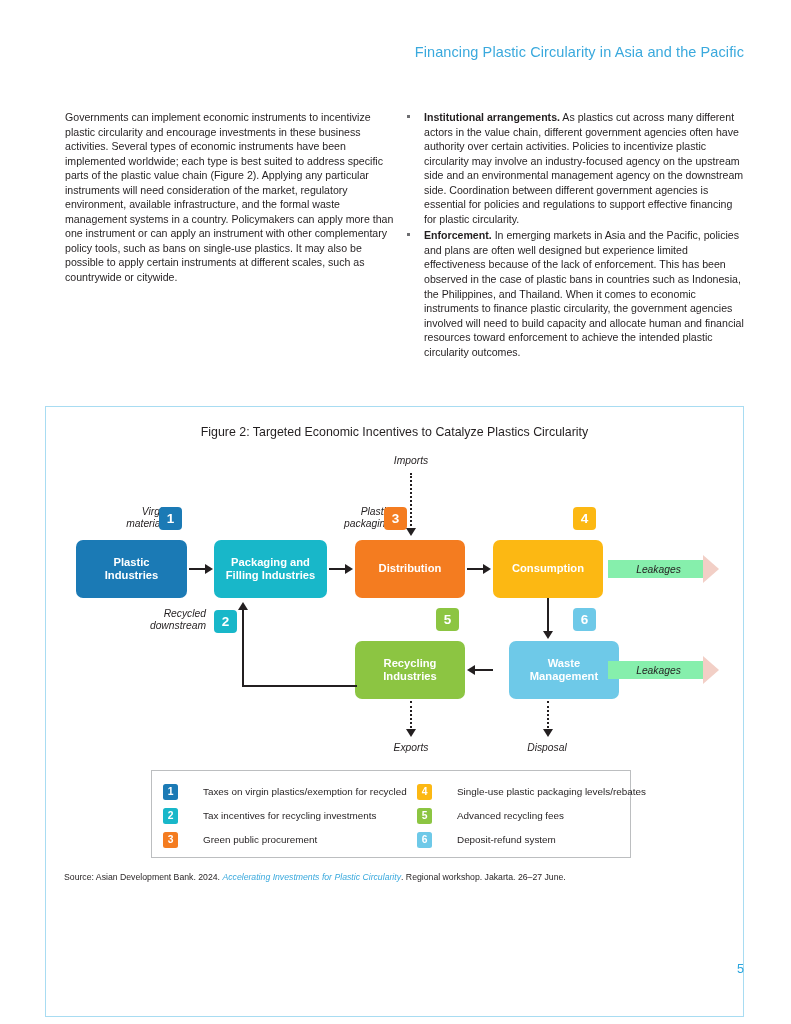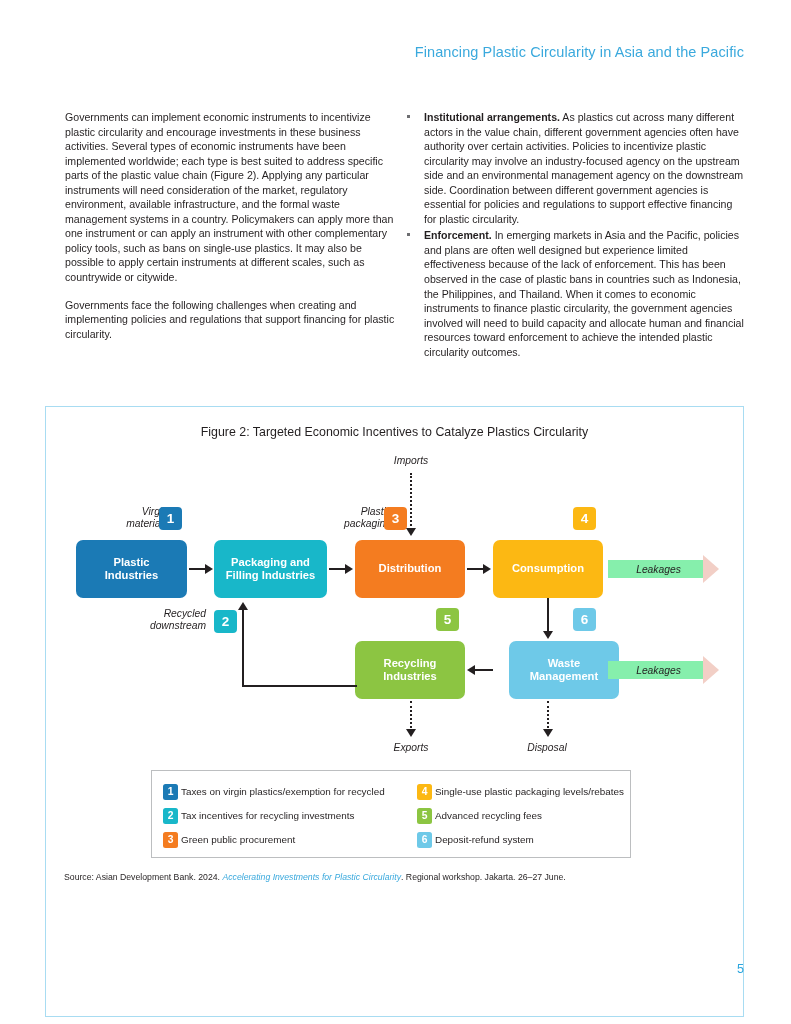--- a/index.html
+++ b/index.html
@@ -221,21 +221,21 @@
     border-radius: 2.5px;
     color: #fff;
     font-weight: bold;
     font-size: 10.3px;
     display: flex;
     align-items: center;
     justify-content: center;
     flex: 0 0 auto;
   }
   .legend-text {
-    margin-left: 3px;
+    margin-left: 25px;
     font-size: 9.9px;
     color: #231f20;
     white-space: nowrap;
   }
 
   
   .source {
     position: absolute;
     left: 18px;
     top: 465px;
@@ -259,21 +259,20 @@
 </style>
 </head>
 <body>
 
 <div id="page">
 
   <div class="doc-header">Financing Plastic Circularity in Asia and the Pacific</div>
 
   <div class="col left">
     <p>Governments can implement economic instruments to incentivize plastic circularity and encourage investments in these business activities. Several types of economic instruments have been implemented worldwide; each type is best suited to address specific parts of the plastic value chain (Figure 2). Applying any particular instruments will need consideration of the market, regulatory environment, available infrastructure, and the formal waste management systems in a country. Policymakers can apply more than one instrument or can apply an instrument with other complementary policy tools, such as bans on single-use plastics. It may also be possible to apply certain instruments at different scales, such as countrywide or citywide.</p>
-    <p>Governments face the following challenges when creating and implementing policies and regulations that support financing for plastic circularity.</p>
   </div>
 
   <div class="col right">
     <ul class="bullet-list">
       <li class="bullet-item">
         <span class="dot"></span>
         <b>Institutional arrangements.</b><span> As plastics cut across many different actors in the value chain, different government agencies often have authority over certain activities. Policies to incentivize plastic circularity may involve an industry-focused agency on the upstream side and an environmental management agency on the downstream side. Coordination between different government agencies is essential for policies and regulations to support effective financing for plastic circularity.</span>
       </li>
       <li class="bullet-item">
         <span class="dot"></span>

